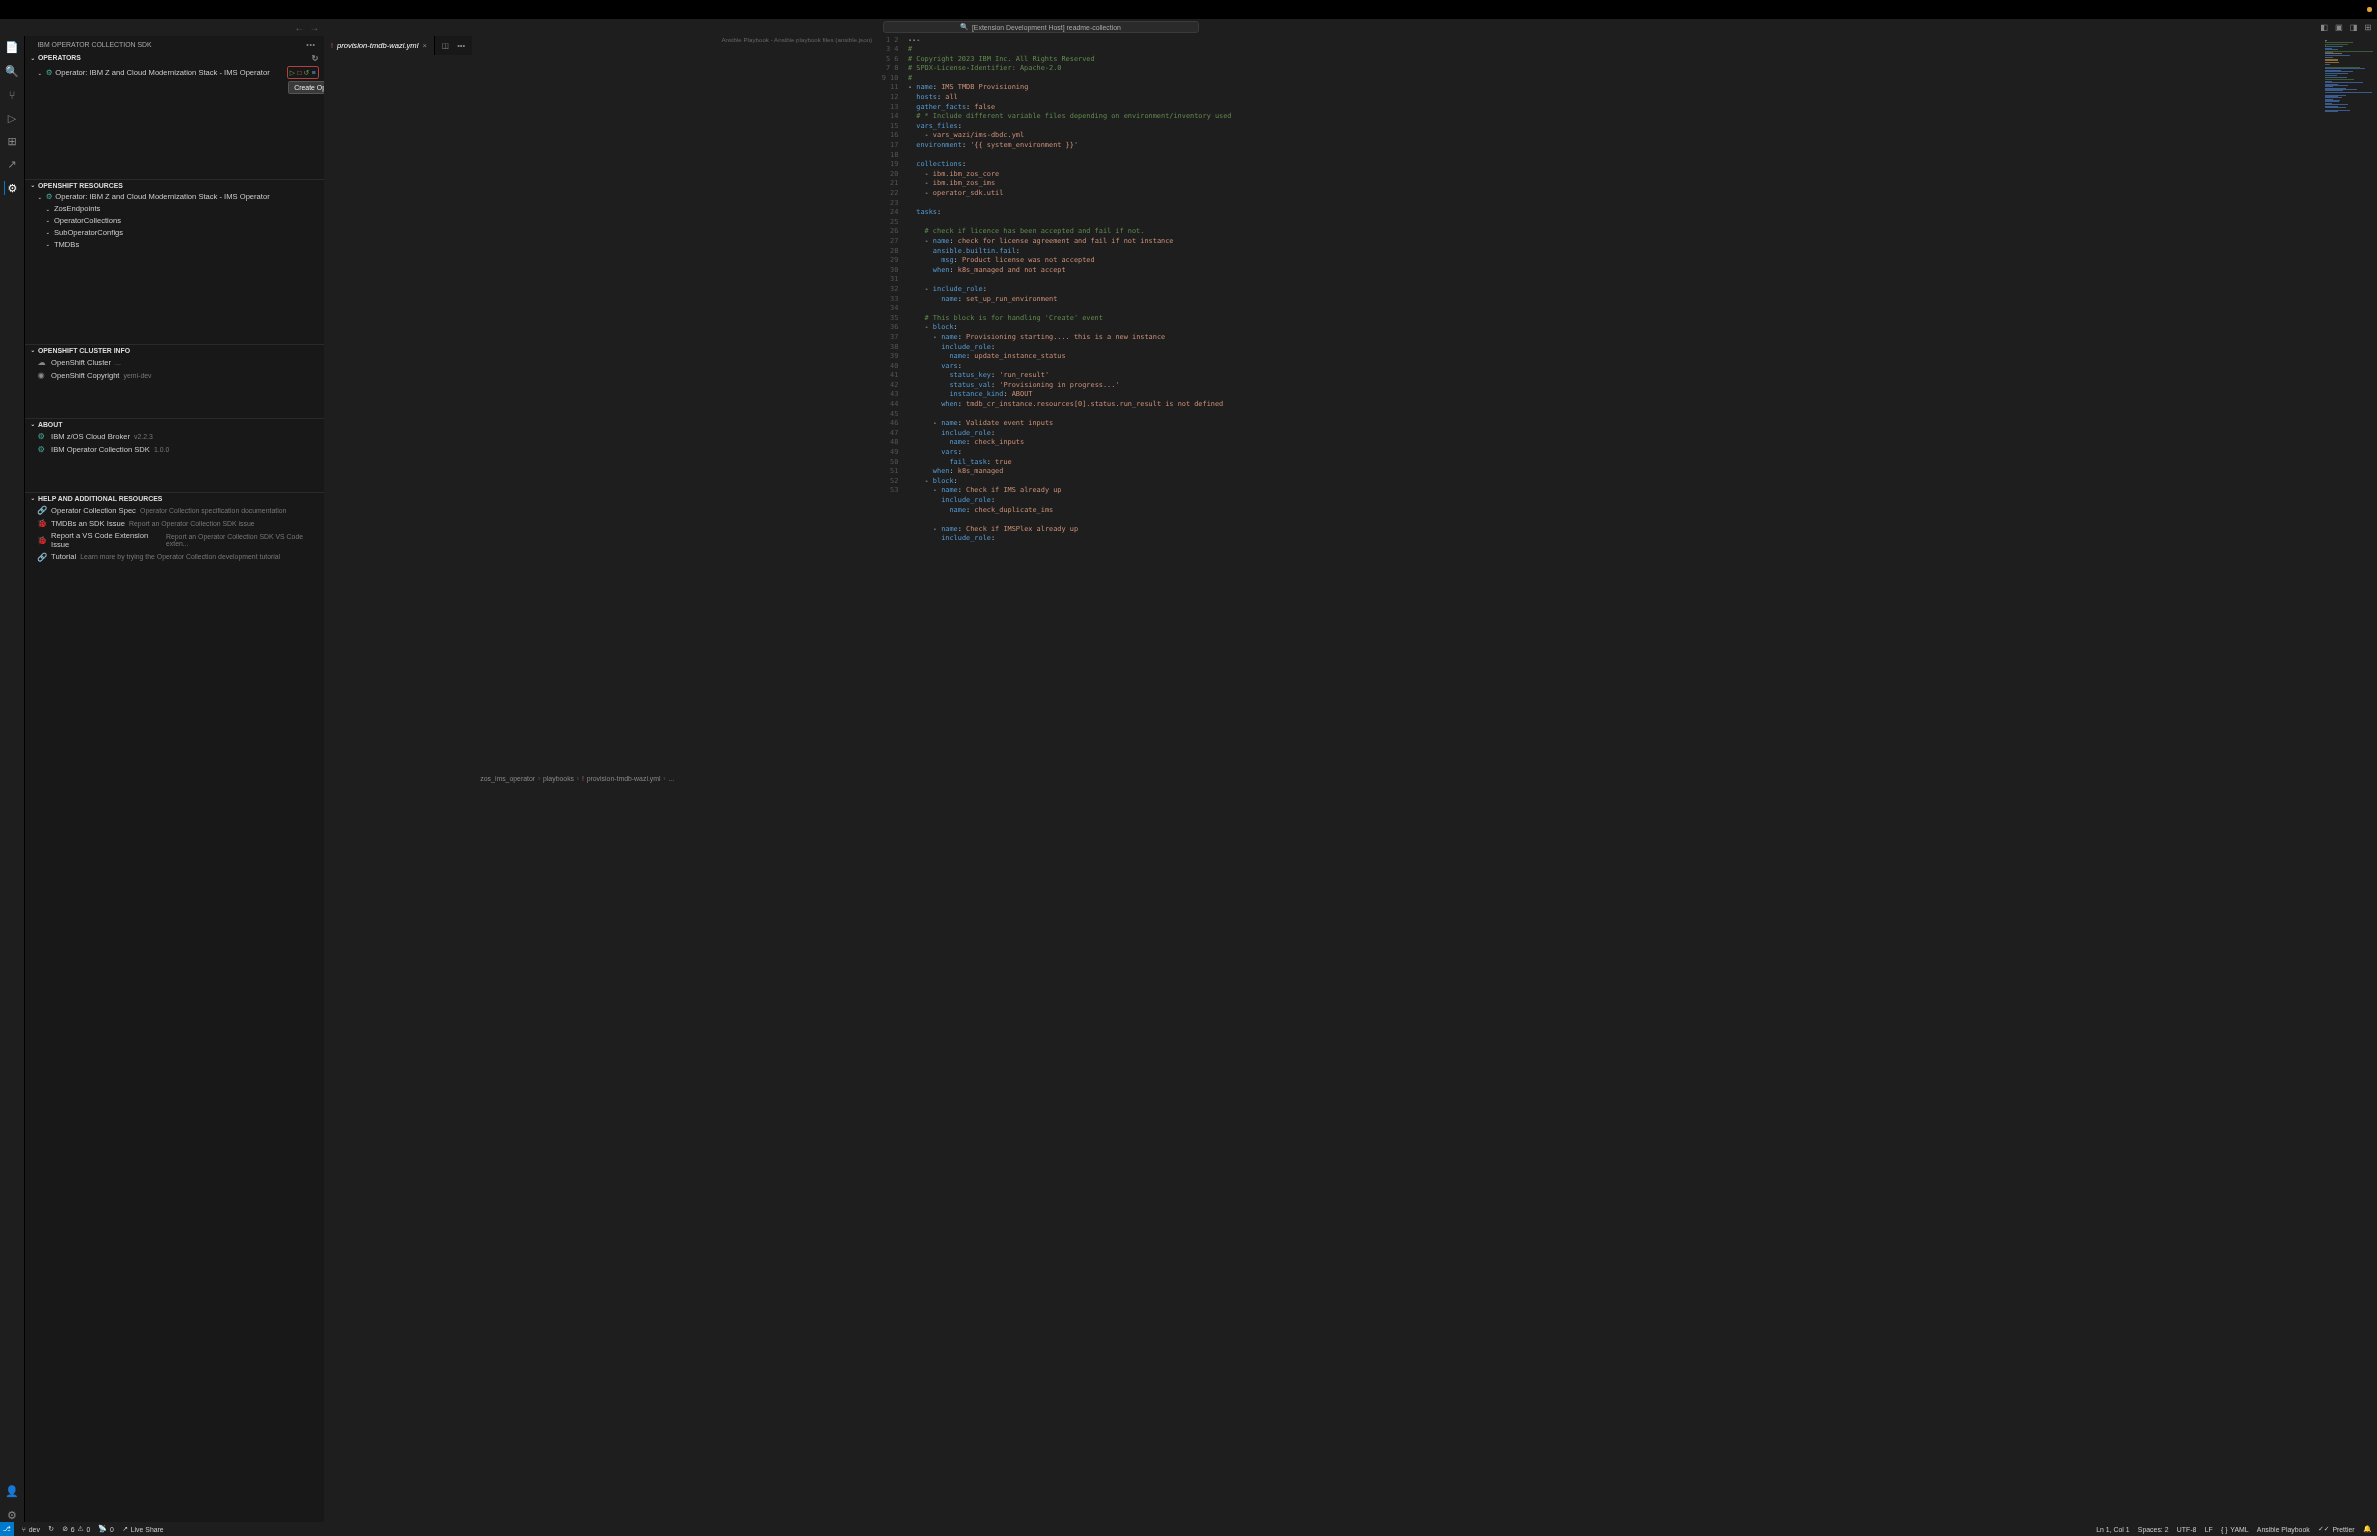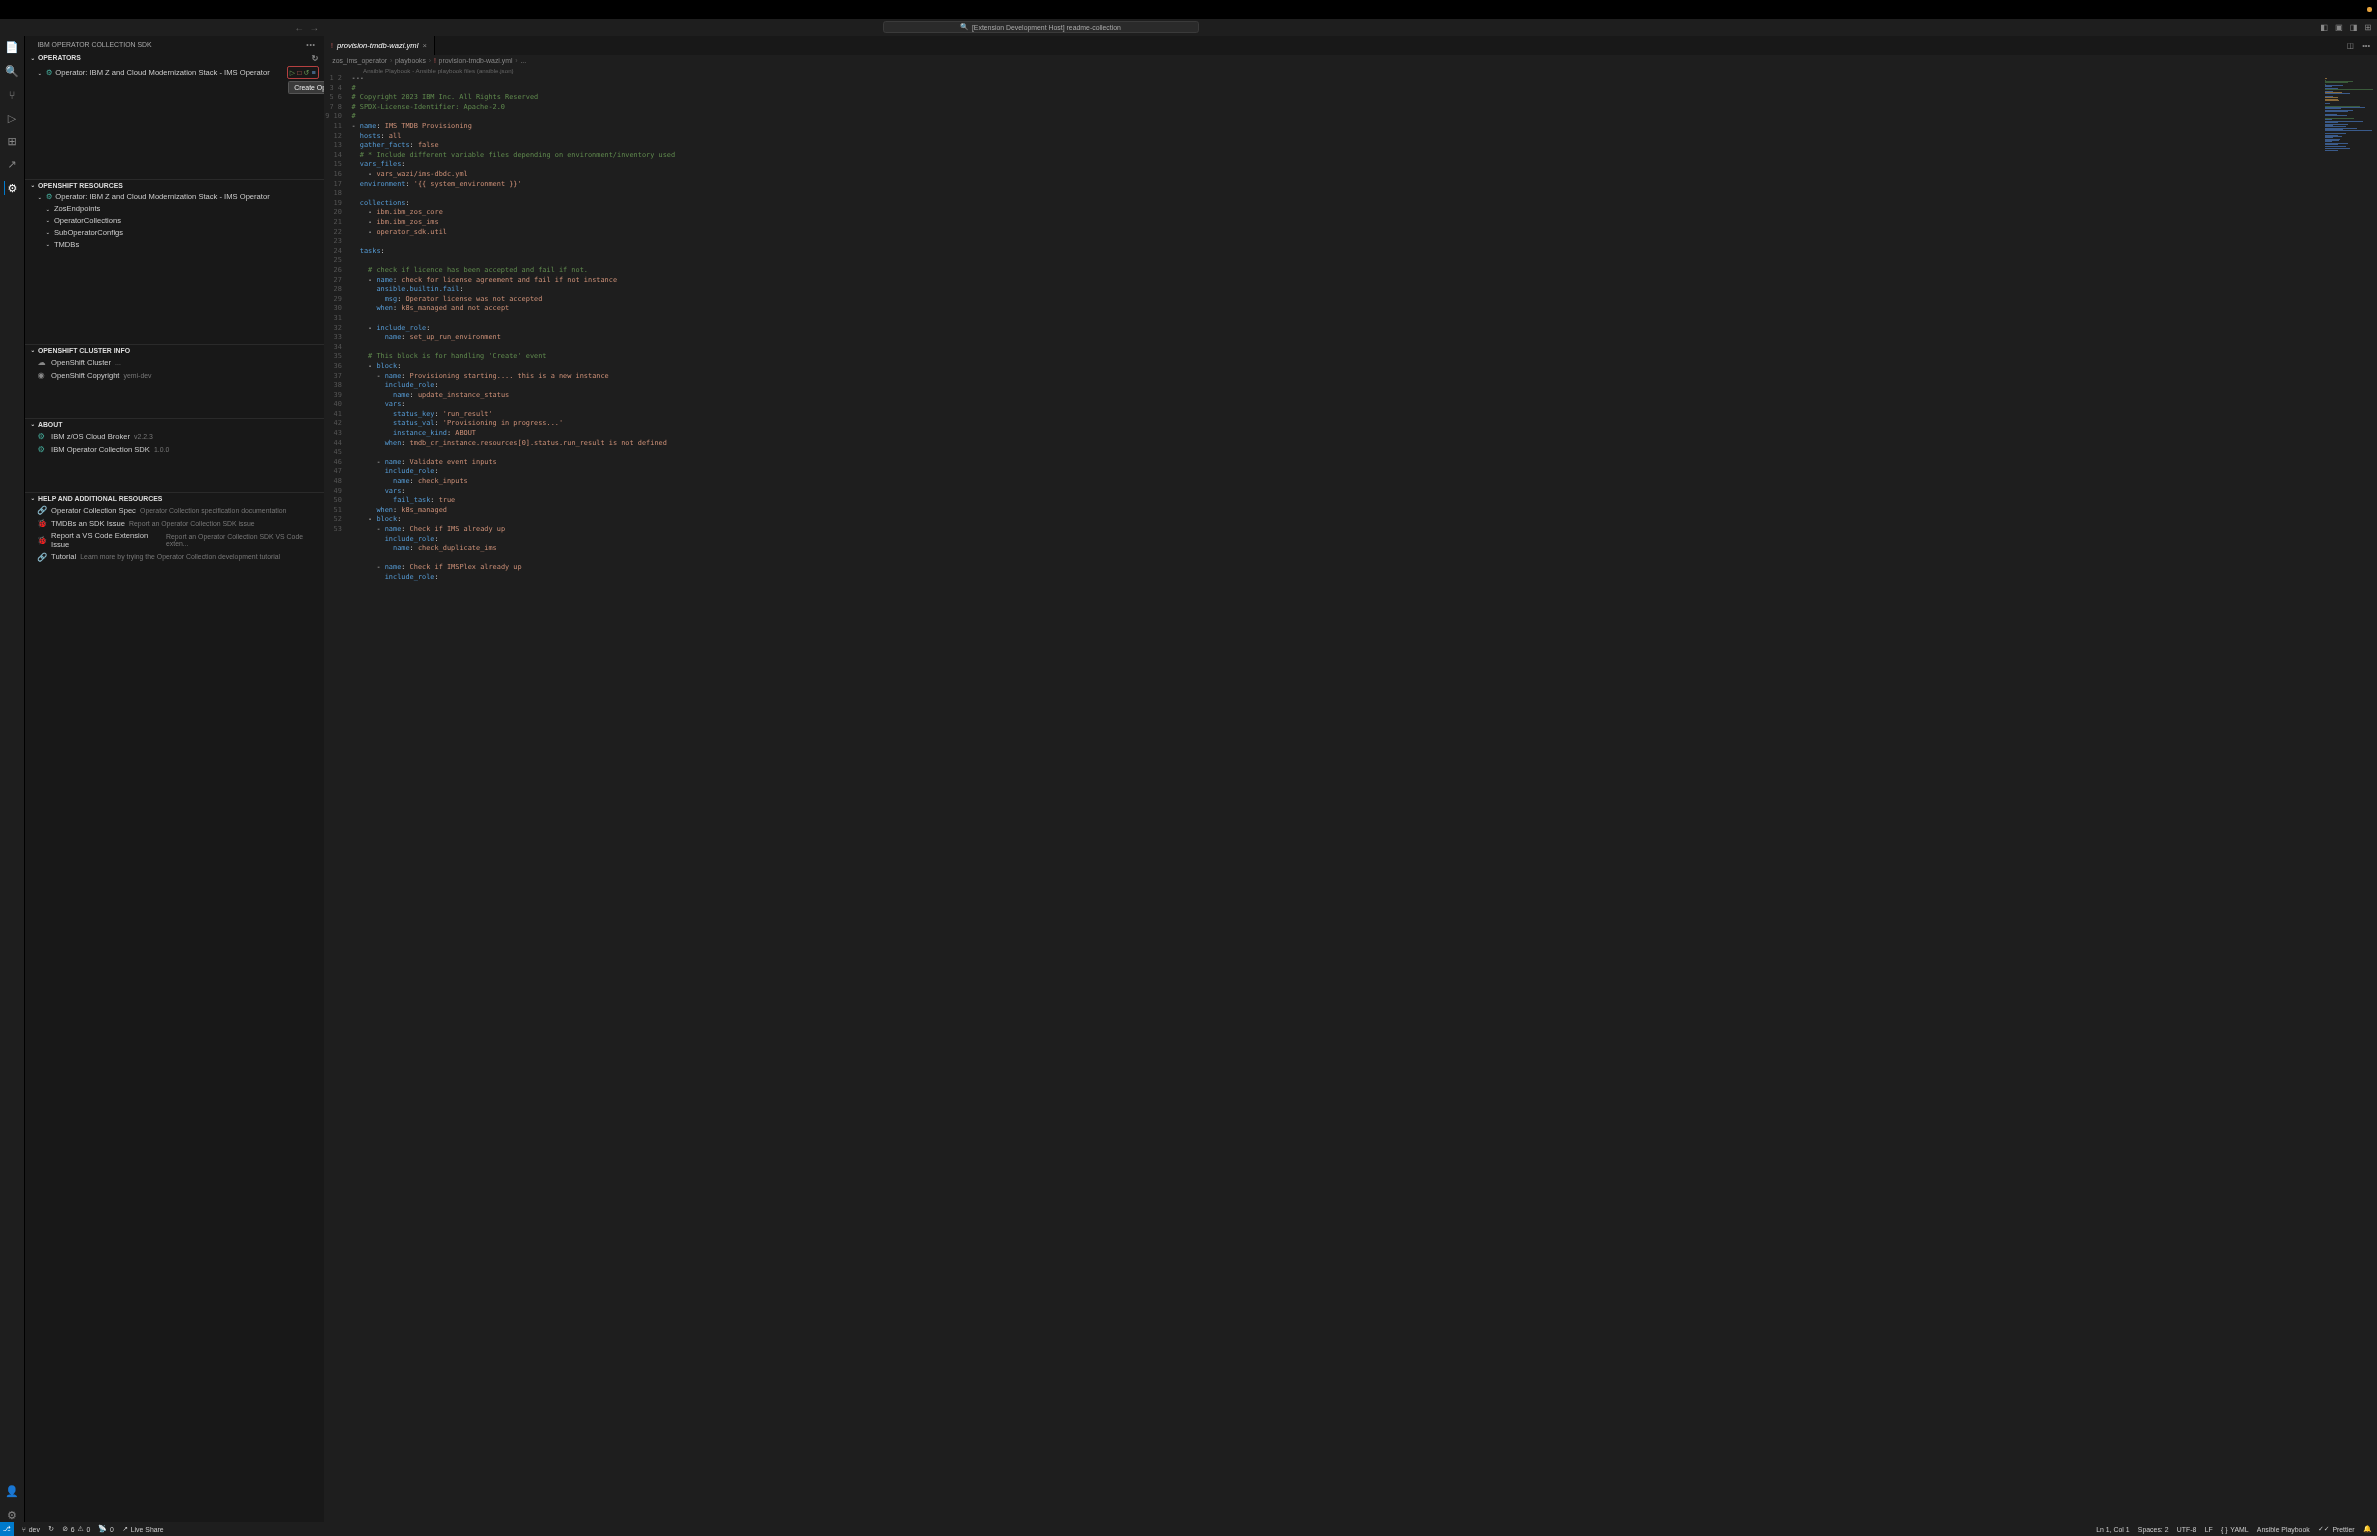--- a/index.html
+++ b/index.html
@@ -156,21 +156,20 @@
       padding: 1.4px 5.5px 1.4px 12.4px;
       gap: 4.1px;
       font-size: 7.6px;
     }
     .info-row .i { color: #888; font-size: 8.3px; width: 9.6px; }
     .info-row .sub { color: #777; font-size: 6.9px; }
     .editor-area {
       flex: 1;
       background: #1e1e1e;
       display: flex;
-      flex-direction: column;
       position: relative;
     }
     .tabs {
       height: 19px;
       background: #181818;
       display: flex;
       align-items: stretch;
     }
     .tab {
       background: #1e1e1e;
@@ -531,21 +530,21 @@
 <span class="c-dash">  </span><span class="c-key">collections</span><span class="c-punc">:</span><span class="c-str"></span>
 <span class="c-dash">    - </span><span class="c-str">ibm.ibm_zos_core</span>
 <span class="c-dash">    - </span><span class="c-str">ibm.ibm_zos_ims</span>
 <span class="c-dash">    - </span><span class="c-str">operator_sdk.util</span>
 <span class="c-punc"></span>
 <span class="c-dash">  </span><span class="c-key">tasks</span><span class="c-punc">:</span><span class="c-str"></span>
 <span class="c-punc"></span>
 <span class="c-cm">    # check if licence has been accepted and fail if not.</span>
 <span class="c-dash">    - </span><span class="c-key">name</span><span class="c-punc">:</span><span class="c-str"> check for license agreement and fail if not instance</span>
 <span class="c-dash">      </span><span class="c-key">ansible.builtin.fail</span><span class="c-punc">:</span><span class="c-str"></span>
-<span class="c-dash">        </span><span class="c-key">msg</span><span class="c-punc">:</span><span class="c-str"> Operator license was not accepted</span>
+<span class="c-dash">        </span><span class="c-key">msg</span><span class="c-punc">:</span><span class="c-str"> Product license was not accepted</span>
 <span class="c-dash">      </span><span class="c-key">when</span><span class="c-punc">:</span><span class="c-str"> k8s_managed and not accept</span>
 <span class="c-punc"></span>
 <span class="c-dash">    - </span><span class="c-key">include_role</span><span class="c-punc">:</span><span class="c-str"></span>
 <span class="c-dash">        </span><span class="c-key">name</span><span class="c-punc">:</span><span class="c-str"> set_up_run_environment</span>
 <span class="c-punc"></span>
 <span class="c-cm">    # This block is for handling 'Create' event</span>
 <span class="c-dash">    - </span><span class="c-key">block</span><span class="c-punc">:</span><span class="c-str"></span>
 <span class="c-dash">      - </span><span class="c-key">name</span><span class="c-punc">:</span><span class="c-str"> Provisioning starting.... this is a new instance</span>
 <span class="c-dash">        </span><span class="c-key">include_role</span><span class="c-punc">:</span><span class="c-str"></span>
 <span class="c-dash">          </span><span class="c-key">name</span><span class="c-punc">:</span><span class="c-str"> update_instance_status</span>

